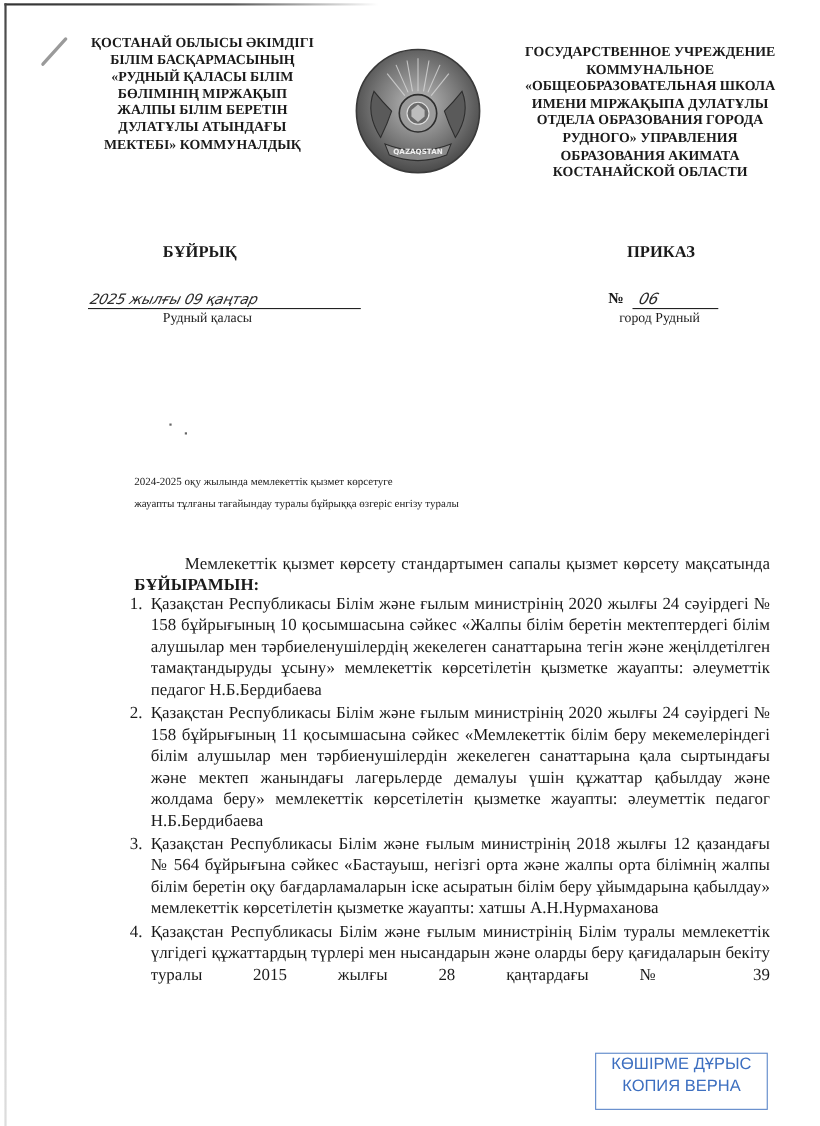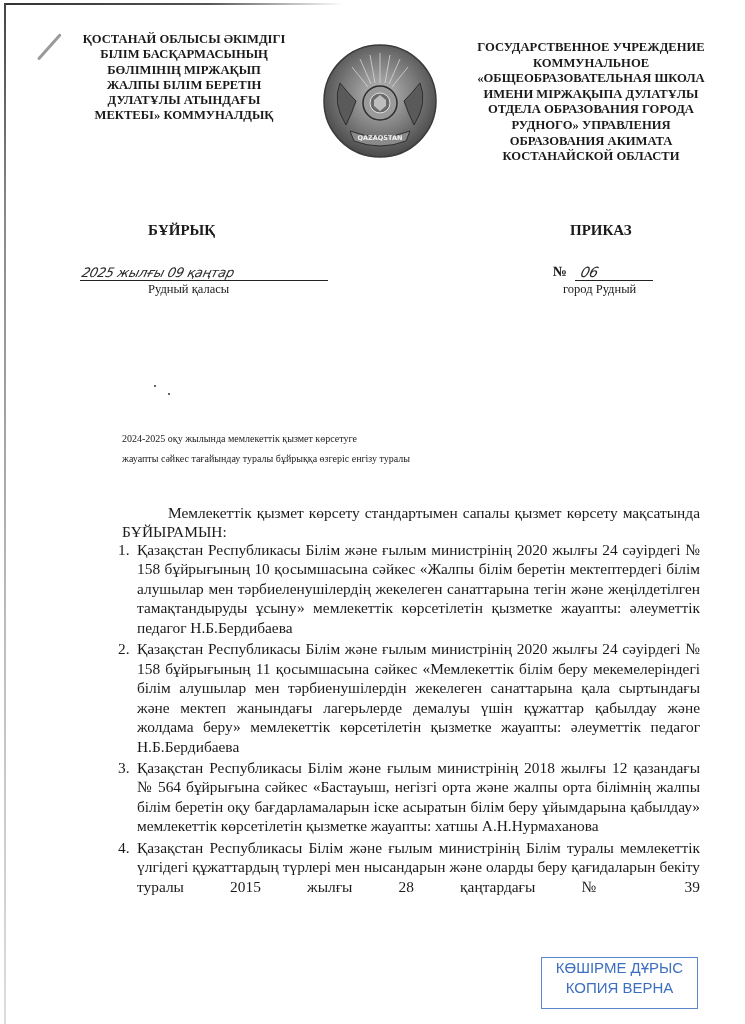--- a/index.html
+++ b/index.html
@@ -69,21 +69,21 @@
 
   .doc-title {
     position: absolute; left: 122px; top: 429px; width: 580px;
     font-weight: normal; font-size: 10px; line-height: 19.5px;
   }
   .preamble {
     position: absolute; left: 122px; top: 503px; width: 578px;
     font-size: 15.4px; line-height: 19.4px; text-align: justify;
   }
   .preamble .indent { display: inline-block; width: 46px; }
-  .preamble b { font-weight: normal; margin-top: 28px; }
+  .preamble b { font-weight: bold; margin-top: 28px; }
   ol.items {
     position: absolute; left: 100px; top: 540px; width: 600px;
     margin: 0; padding: 0; list-style: none;
     font-size: 15.4px; line-height: 19.45px;
   }
   ol.items li {
     position: relative; padding-left: 37px; text-align: justify;
     margin: 0; text-align-last: left;
   }
   ol.items li .num { position: absolute; left: 18px; top: 0; }
@@ -99,20 +99,21 @@
 </head>
 <body>
 
 <div class="scan-edge-top"></div>
 <div class="scan-edge-left"></div>
 <div class="paperclip-mark"></div>
 
 <div class="header-left">
   <div>ҚОСТАНАЙ ОБЛЫСЫ ӘКІМДІГІ</div>
   <div>БІЛІМ БАСҚАРМАСЫНЫҢ</div>
+  <div>«РУДНЫЙ ҚАЛАСЫ БІЛІМ</div>
   <div>БӨЛІМІНІҢ МІРЖАҚЫП</div>
   <div>ЖАЛПЫ БІЛІМ БЕРЕТІН</div>
   <div>ДУЛАТҰЛЫ АТЫНДАҒЫ</div>
   <div>МЕКТЕБІ» КОММУНАЛДЫҚ</div>
 </div>
 
 <svg class="emblem" viewBox="0 0 116 116">
   <defs>
     <radialGradient id="eg" cx="50%" cy="45%" r="55%">
       <stop offset="0%" stop-color="#bdbdbd"></stop>
@@ -167,21 +168,21 @@
 </div>
 <div class="city-ru">город Рудный</div>
 
 <div class="dots">
   <span style="left:4px;top:0px;"></span>
   <span style="left:18px;top:8px;"></span>
 </div>
 
 <div class="doc-title">
   <div>2024-2025 оқу жылында мемлекеттік қызмет көрсетуге</div>
-  <div>жауапты сәйкес тағайындау туралы бұйрыққа өзгеріс енгізу туралы</div>
+  <div>жауапты тұлғаны тағайындау туралы бұйрыққа өзгеріс енгізу туралы</div>
 </div>
 
 <div class="preamble">
   <span class="indent"></span><span>Мемлекеттік қызмет көрсету стандартымен сапалы қызмет көрсету мақсатында</span>
   <b>БҰЙЫРАМЫН:</b>
 </div>
 
 <ol class="items">
   <li>
     <span class="num">1.</span>

